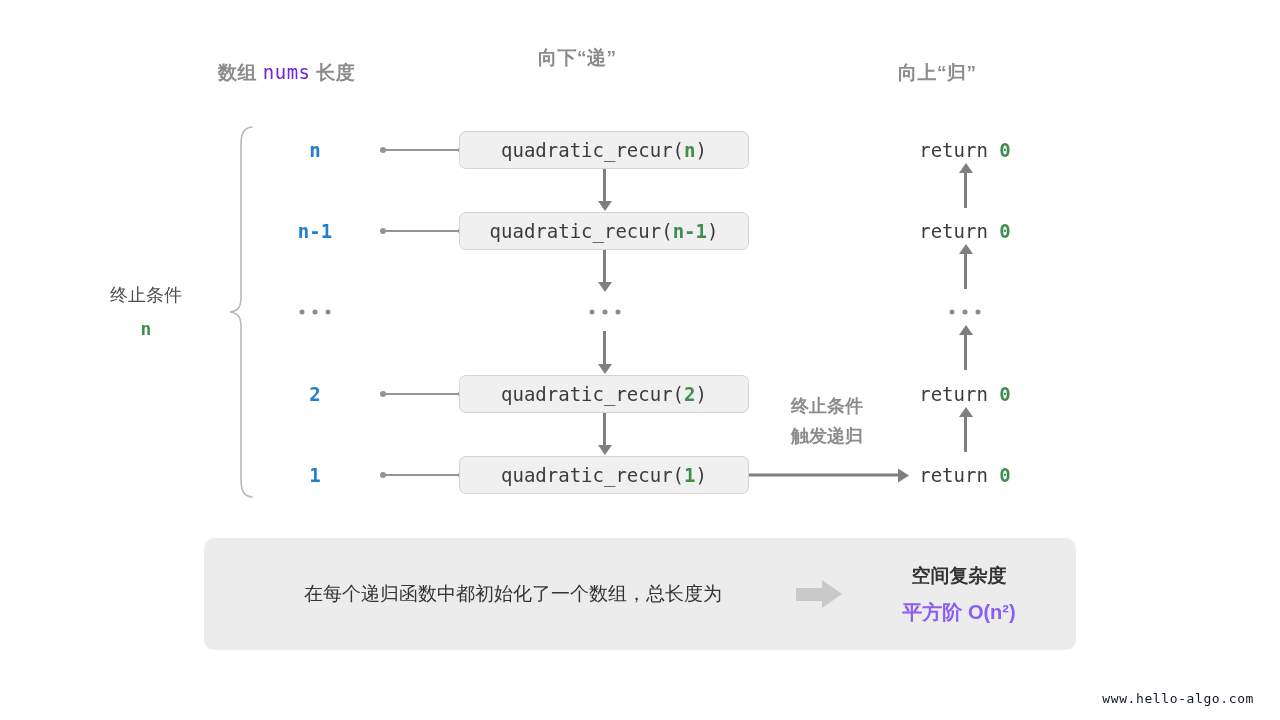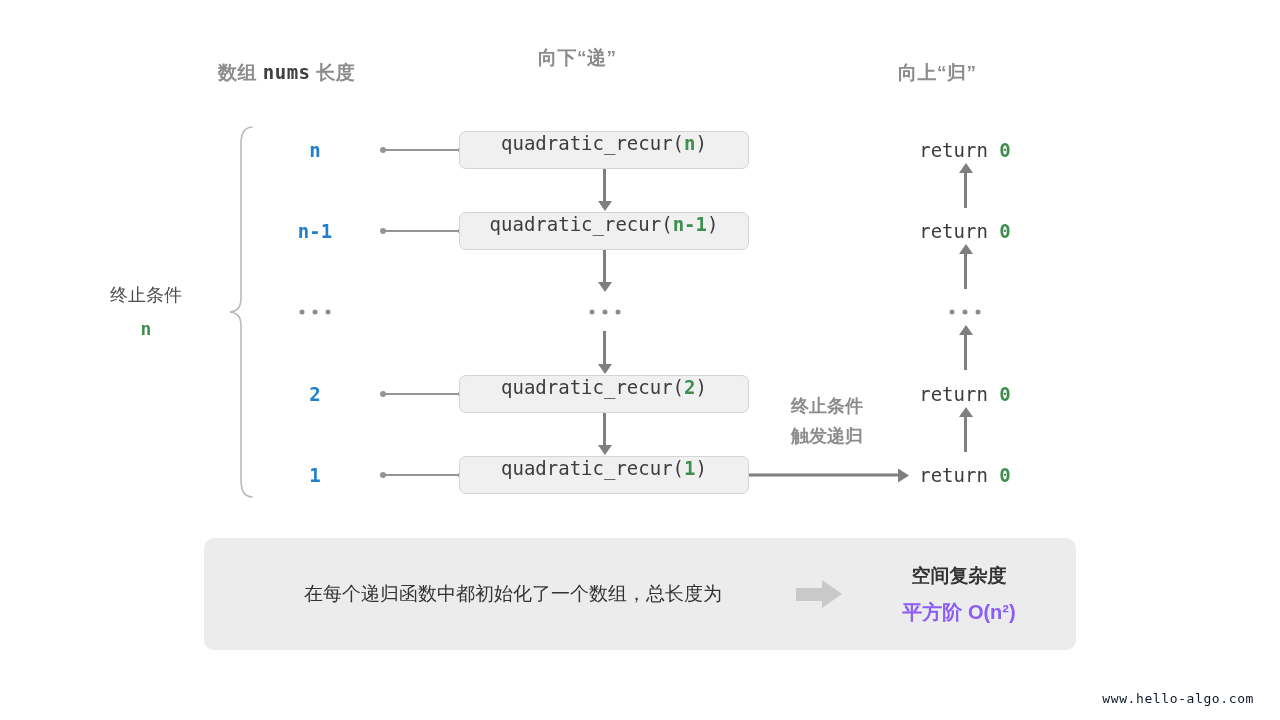--- a/index.html
+++ b/index.html
@@ -16,21 +16,21 @@
     position: absolute;
     font-size: 19px;
     font-weight: bold;
     color: #8c8c8c;
     white-space: nowrap;
     letter-spacing: 0.5px;
   }
   #hdr-array  { left: 218px; top: 60px; }
   #hdr-down   { left: 538px; top: 45px; }
   #hdr-up     { left: 898px; top: 60px; }
-  .hdr-blue { color: #404040; font-family: "DejaVu Sans Mono", monospace; font-weight: bold; }
+  .hdr-blue { color: #6d28d9; font-family: "DejaVu Sans Mono", monospace; font-weight: normal; }
 
   
   #depth-label {
     position: absolute; left: 86px; top: 282px;
     width: 120px; text-align: center;
     font-size: 18px; color: #4d4d4d; line-height: 1.55;
     white-space: nowrap;
   }
   #depth-n {
     position: absolute; left: 86px; top: 318px;
@@ -58,21 +58,21 @@
   }
   .dots i { width: 5px; height: 5px; border-radius: 50%; background: #8c8c8c; display: block; }
 
   
   .call-box {
     position: absolute;
     height: 38px;
     background: #f0f0f0;
     border: 1px solid #d4d4d4;
     border-radius: 7px;
-    display: flex; align-items: flex-start; justify-content: center;
+    display: flex; align-items: center; justify-content: center;
     font-family: "DejaVu Sans Mono", monospace;
     font-size: 19px; color: #3c3c3c;
     transform: translateY(-50%);
     white-space: nowrap;
   }
   .call-box .arg { color: #3e8e4f; font-weight: bold; }
 
   
   .connector { position: absolute; height: 2px; background: #949494; transform: translateY(-50%); }
   .cdot {

